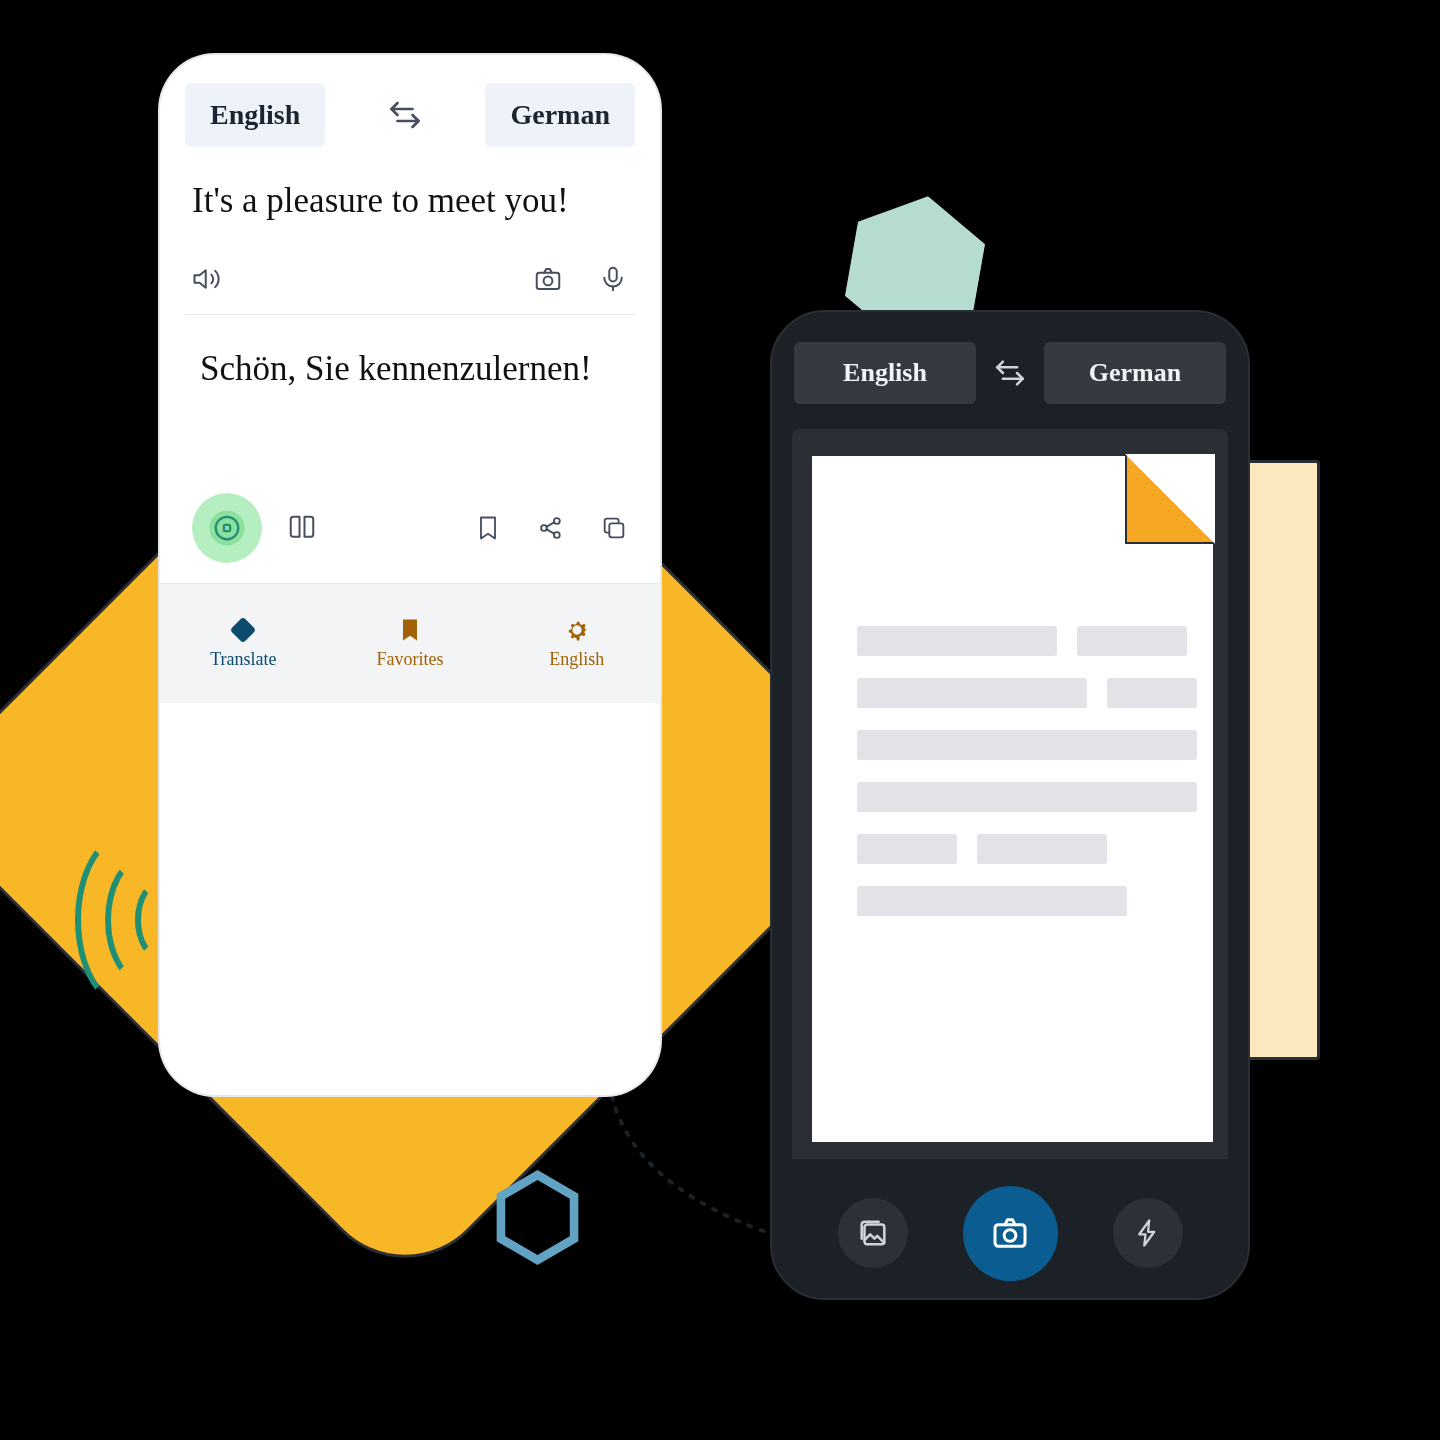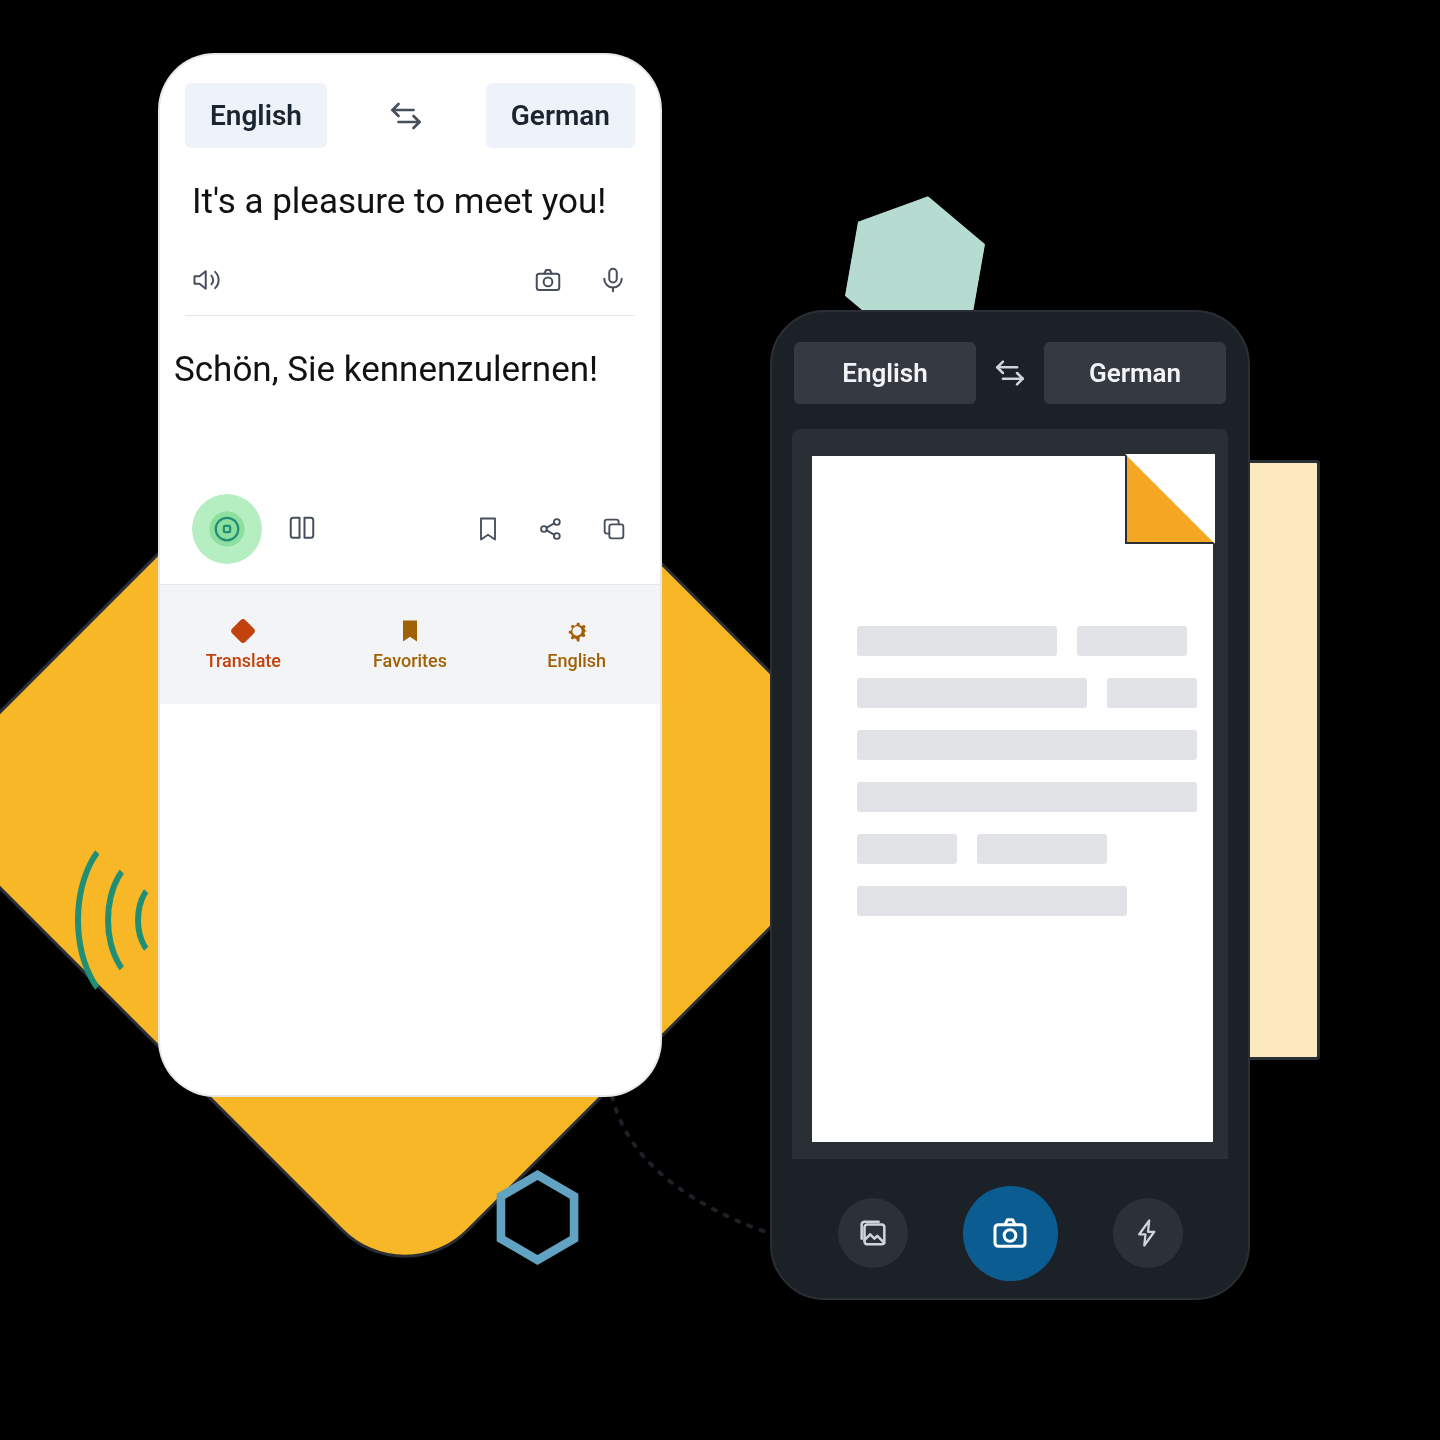--- a/index.html
+++ b/index.html
@@ -1,17 +1,17 @@
 <!DOCTYPE html>
 <html><head>
 <meta charset="utf-8">
 <style>
   * { box-sizing: border-box; margin: 0; padding: 0; }
   body { font-family: -apple-system, BlinkMacSystemFont, "Segoe UI", Roboto, Arial, sans-serif; background: #000; width: 1440px; height: 1440px; position: relative; overflow: hidden; }
-  .canvas { position: relative; width: 1440px; height: 1440px; }
+  .canvas { position: relative; width: 1440px; height: 1440px; font-family: Liberation Serif, serif; }
 
   
   .deco-hex-teal { position: absolute; left: 840px; top: 195px; width: 150px; height: 150px; background: #b6dbd1; clip-path: polygon(50% 0, 93% 25%, 93% 75%, 50% 100%, 7% 75%, 7% 25%); transform: rotate(10deg); }
   .deco-hex-blue { position: absolute; left: 490px; top: 1170px; width: 95px; height: 95px; }
   .deco-hex-blue::before { content:""; position:absolute; inset:0; background: #62a3c3; clip-path: polygon(50% 0, 93% 25%, 93% 75%, 50% 100%, 7% 75%, 7% 25%); }
   .deco-hex-blue::after { content:""; position:absolute; inset:10px; background:#000; clip-path: polygon(50% 0, 93% 25%, 93% 75%, 50% 100%, 7% 75%, 7% 25%); }
   .deco-yellow-diamond { position: absolute; left: 55px; top: 450px; width: 700px; height: 700px; background: #f7b726; border-radius: 90px; transform: rotate(45deg); border: 3px solid #2a2f36; }
   .doc-back { position: absolute; left: 850px; top: 460px; width: 470px; height: 600px; background: #fde9c0; border: 3px solid #2a2f36; border-radius: 4px; }
   .sound-waves { position: absolute; left: 70px; top: 870px; }
   .sound-waves span { position:absolute; border: 6px solid #1f8f76; border-color: transparent transparent transparent #1f8f76; border-radius: 50%; }
@@ -22,29 +22,29 @@
 
   
   .phone-light { position: absolute; left: 160px; top: 55px; width: 500px; height: 1040px; background: #fff; border-radius: 55px; box-shadow: 0 0 0 2px #e6e8ec; overflow: hidden; }
   .pl-header { display: flex; align-items: center; justify-content: space-between; padding: 28px 25px 0; gap: 10px; }
   .lang-chip { background: #edf3f8; border-radius: 6px; padding: 16px 25px; font-size: 28px; font-weight: 600; color: #1b2531; }
   .swap { flex: 0 0 auto; color: #474f5c; }
   .pl-source { padding: 30px 32px 40px; font-size: 35px; line-height: 1.35; color: #111; }
   .pl-toolbar { display: flex; align-items: center; justify-content: space-between; padding: 0 32px 20px; color: #474f5c; }
   .pl-toolbar .right { display:flex; gap: 35px; }
   .pl-divider { height: 1px; background: #e6e8ec; margin: 0 25px; }
-  .pl-target { padding: 30px 14px 40px; font-size: 35px; line-height: 1.35; color: #111; }
+  .pl-target { padding: 30px 40px 40px; font-size: 35px; line-height: 1.35; color: #111; }
   .pl-bottom-toolbar { display: flex; align-items: center; justify-content: space-between; padding: 0 32px 20px; color: #474f5c; }
   .pl-bottom-toolbar .left { display:flex; gap: 25px; align-items:center; }
   .pl-bottom-toolbar .right { display:flex; gap: 35px; }
   .record-btn { width: 70px; height: 70px; border-radius: 50%; background: radial-gradient(circle, #8ddf9e 0 35%, #b5eec1 36% 70%, #d6f6de 71% 100%); display:flex; align-items:center; justify-content:center; }
   .record-btn svg { color:#1f8f76; }
   .pl-nav { display:flex; background:#f2f4f6; border-top:1px solid #e6e8ec; height:120px; }
   .pl-nav .tab { flex:1; display:flex; flex-direction:column; align-items:center; justify-content:center; gap:5px; font-size:18px; color:#a16207; font-weight:500; }
-  .pl-nav .tab.active { color:#c2410c; }
+  .pl-nav .tab.active { color:#0c4a6e; }
   .pl-nav .tab svg { width:28px; height:28px; }
 
   
   .phone-dark { position: absolute; left: 770px; top: 310px; width: 480px; height: 990px; background: #1c2127; border-radius: 55px; overflow: hidden; border:2px solid #2a2f36; }
   .pd-header { display: flex; align-items: center; justify-content: space-between; padding: 30px 22px 25px; gap: 12px; }
   .lang-chip-dark { background: #353a42; border-radius: 6px; padding: 16px 22px; font-size: 26px; font-weight: 600; color: #f1f3f6; flex:1; text-align:center; }
   .swap-dark { color:#cfd4da; flex:0 0 auto; padding:0 5px; }
   .pd-viewport { margin: 0 20px; background:#2a2f36; border-radius: 8px 8px 0 0; height: 730px; position:relative; overflow:hidden; }
   .doc-page { position:absolute; left:18px; top:25px; width: 405px; height: 690px; background:#fff; border:2px solid #2a2f36; }
   .doc-fold { position:absolute; right:-2px; top:-2px; width:90px; height:90px; background:#f5a623; clip-path: polygon(0 0, 100% 100%, 0 100%); border-left:2px solid #2a2f36; border-bottom:2px solid #2a2f36;}

